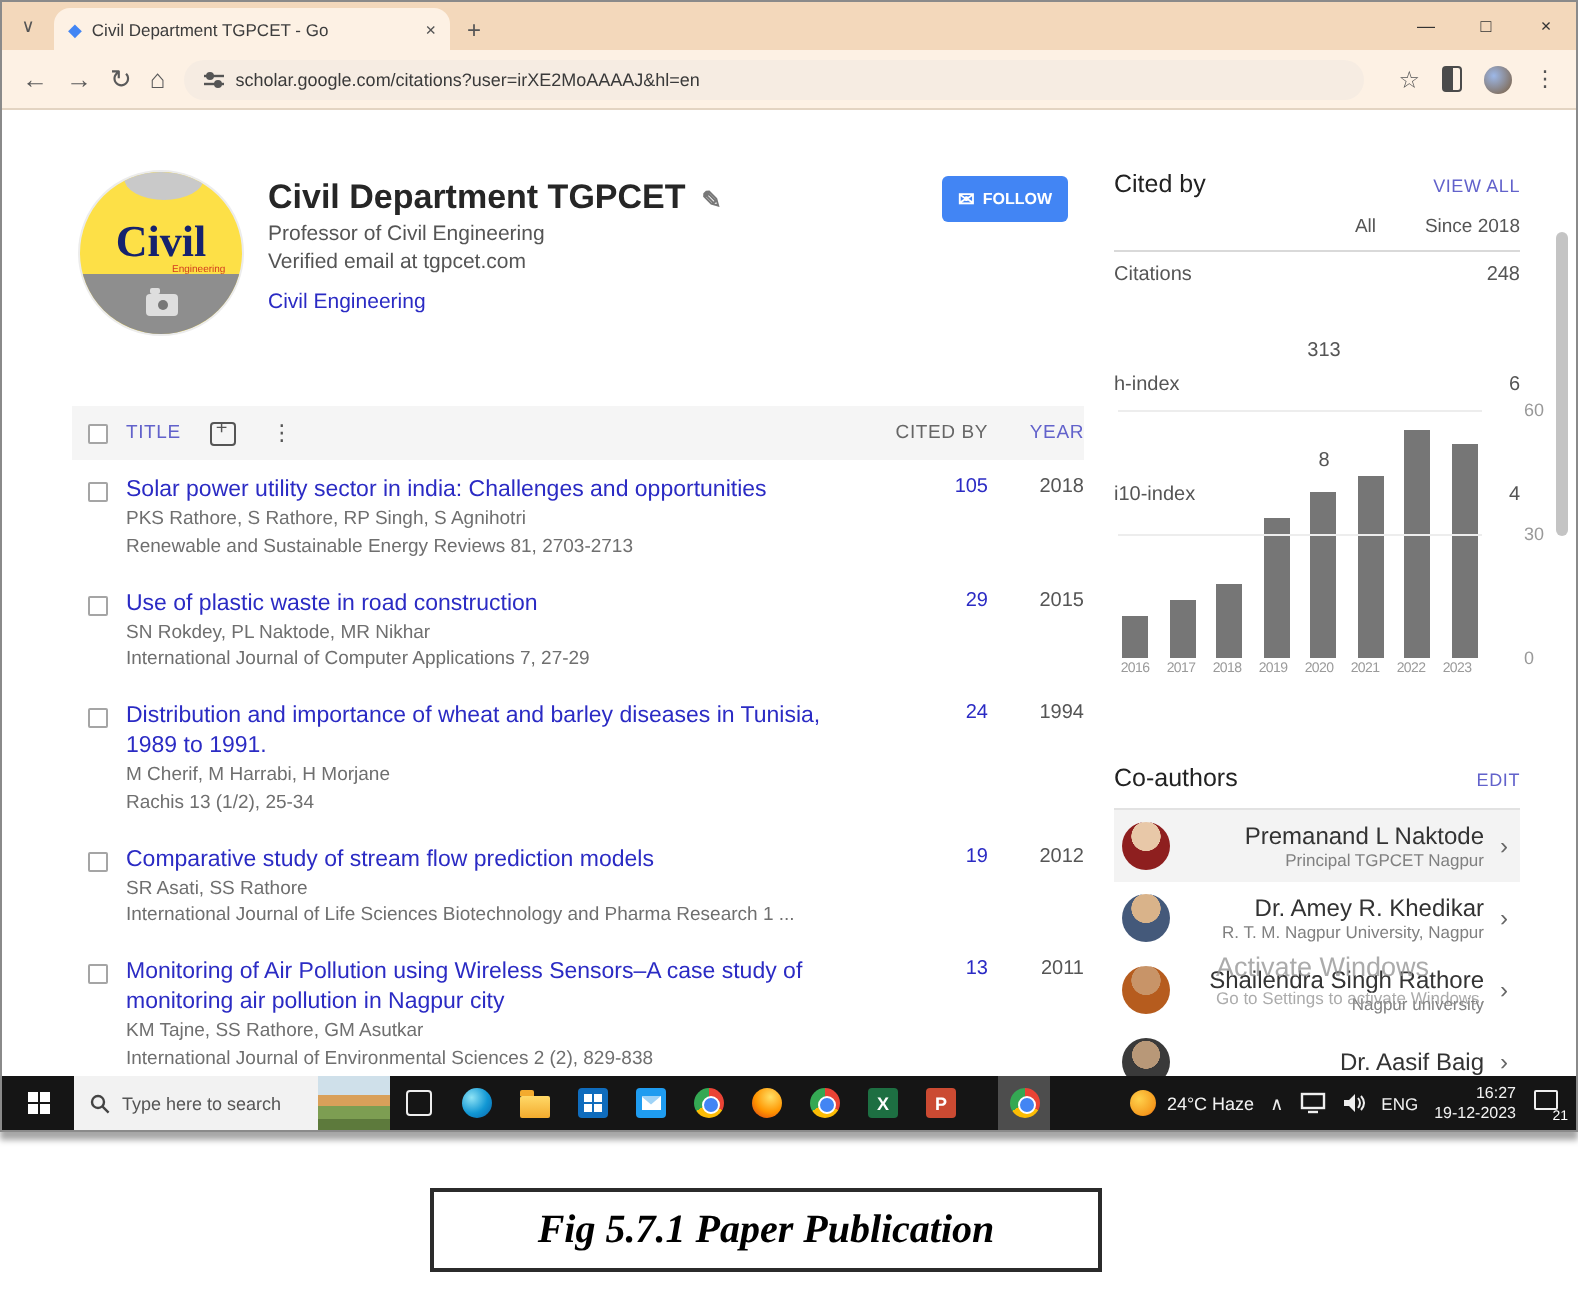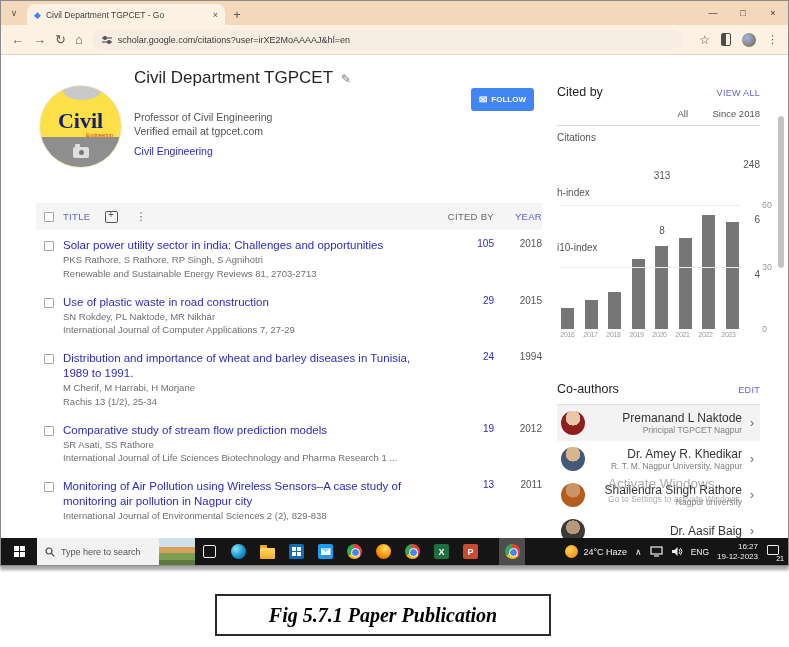--- a/index.html
+++ b/index.html
@@ -35,21 +35,21 @@
 
   .avatar { position:absolute; left:38px; top:29px; width:83px; height:83px; border-radius:50%; background:#fde047; border:1px solid #ececec; overflow:hidden; }
   .avatar .head { position:absolute; top:-8px; left:22px; width:40px; height:22px; border-radius:50%; background:#c9c9c9; }
   .avatar .logo { position:absolute; top:22px; width:100%; text-align:center; font-family:"Liberation Serif", serif; font-weight:bold; font-size:22px; color:#15226e; }
   .avatar .logo-sub { position:absolute; top:46px; left:46px; font-size:5px; color:#d23b1f; }
   .avatar .base { position:absolute; bottom:0; left:0; right:0; height:30px; background:#8e8e8e; }
   .cam { position:absolute; bottom:9px; left:33px; width:16px; height:11px; background:#dedede; border-radius:2px; }
   .cam::before { content:""; position:absolute; top:-3px; left:2px; width:5px; height:3px; background:#dedede; border-radius:1px; }
   .cam::after { content:""; position:absolute; top:3px; left:5.5px; width:5px; height:5px; border-radius:50%; background:#777; }
 
-  .pname { position:absolute; left:133px; top:12px; font-size:17px; color:#262626; }
+  .pname { position:absolute; left:133px; top:33px; font-size:17px; color:#262626;font-weight:bold; }
   .pedit { font-size:12px; color:#777; margin-left:8px; }
   .prole { position:absolute; left:133px; top:55px; font-size:10.5px; color:#555; }
   .pmail { position:absolute; left:133px; top:69px; font-size:10.5px; color:#555; }
   .pfield { position:absolute; left:133px; top:89px; font-size:10.5px; color:#2b2bc4; }
 
   .follow-btn { position:absolute; left:470px; top:32px; width:63px; height:23px; background:#4285f4; border-radius:3px; color:#fff; display:flex; align-items:center; justify-content:center; gap:4px; font-size:8px; font-weight:bold; }
   .follow-env { font-size:10px; }
 
   .pubs { position:absolute; left:35px; top:147px; width:506px; }
   .pub-head { height:27px; background:#f5f5f5; display:flex; align-items:center; }
@@ -75,21 +75,21 @@
   .rail-hd { display:flex; align-items:baseline; }
   .rail-title { font-size:12.5px; color:#222; }
   .rail-link { margin-left:auto; font-size:9px; color:#6262cb; letter-spacing:.3px; }
   .stats { margin-top:9px; }
   .stat-cols { display:flex; font-size:9.5px; color:#555; padding-bottom:6px; border-bottom:1px solid #d9d9d9; }
   .stat-cols .c2 { margin-left:auto; width:52px; text-align:right; }
   .stat-cols .c3 { width:72px; text-align:right; }
   .stat-row { display:flex; font-size:10px; color:#555; padding-top:6px; }
   .stat-row .c1 { color:#555; }
   .stat-row .c2 { margin-left:auto; width:52px; text-align:center;margin-top:38px; }
-  .stat-row .c3 { width:72px; text-align:right;margin-top:27px; }
+  .stat-row .c3 { width:72px; text-align:right; }
 
   .chart { position:absolute; left:0; top:120px; width:203px; height:138px; }
   .plot { position:absolute; left:2px; top:0; width:182px; height:124px; }
   .gridline { position:absolute; left:0; right:0; height:1px; background:#ededed; }
   .ytick { position:absolute; left:189px; width:16px; text-align:left; font-size:9px; color:#999;margin-left:16px; }
   .bars { position:absolute; left:0; bottom:0; width:100%; height:124px; display:flex; align-items:flex-end; justify-content:space-between; padding:0 2px; }
   .bar { width:13px; background:#767676; }
   .years { position:absolute; left:0; top:126px; width:182px; display:flex; justify-content:space-between; padding:0 0; }
   .year-lab { width:21px; text-align:center; font-size:7px; color:#9a9a9a; letter-spacing:-.3px; }
 
@@ -269,20 +269,21 @@
               <div class="pub-sub">SR Asati, SS Rathore</div>
               <div class="pub-sub">International Journal of Life Sciences Biotechnology and Pharma Research 1 ...</div>
             </div>
             <a class="pub-cited">19</a>
             <span class="pub-year">2012</span>
           </div>
           <div class="pub-row">
             <span class="cb"></span>
             <div class="pub-main">
               <a class="pub-title">Monitoring of Air Pollution using Wireless Sensors–A case study of monitoring air pollution in Nagpur city</a>
+              <div class="pub-sub">KM Tajne, SS Rathore, GM Asutkar</div>
               <div class="pub-sub">International Journal of Environmental Sciences 2 (2), 829-838</div>
             </div>
             <a class="pub-cited">13</a>
             <span class="pub-year">2011</span>
           </div>
         </div>
     </div>
 
     <div class="rail">
       <div class="rail-hd">

